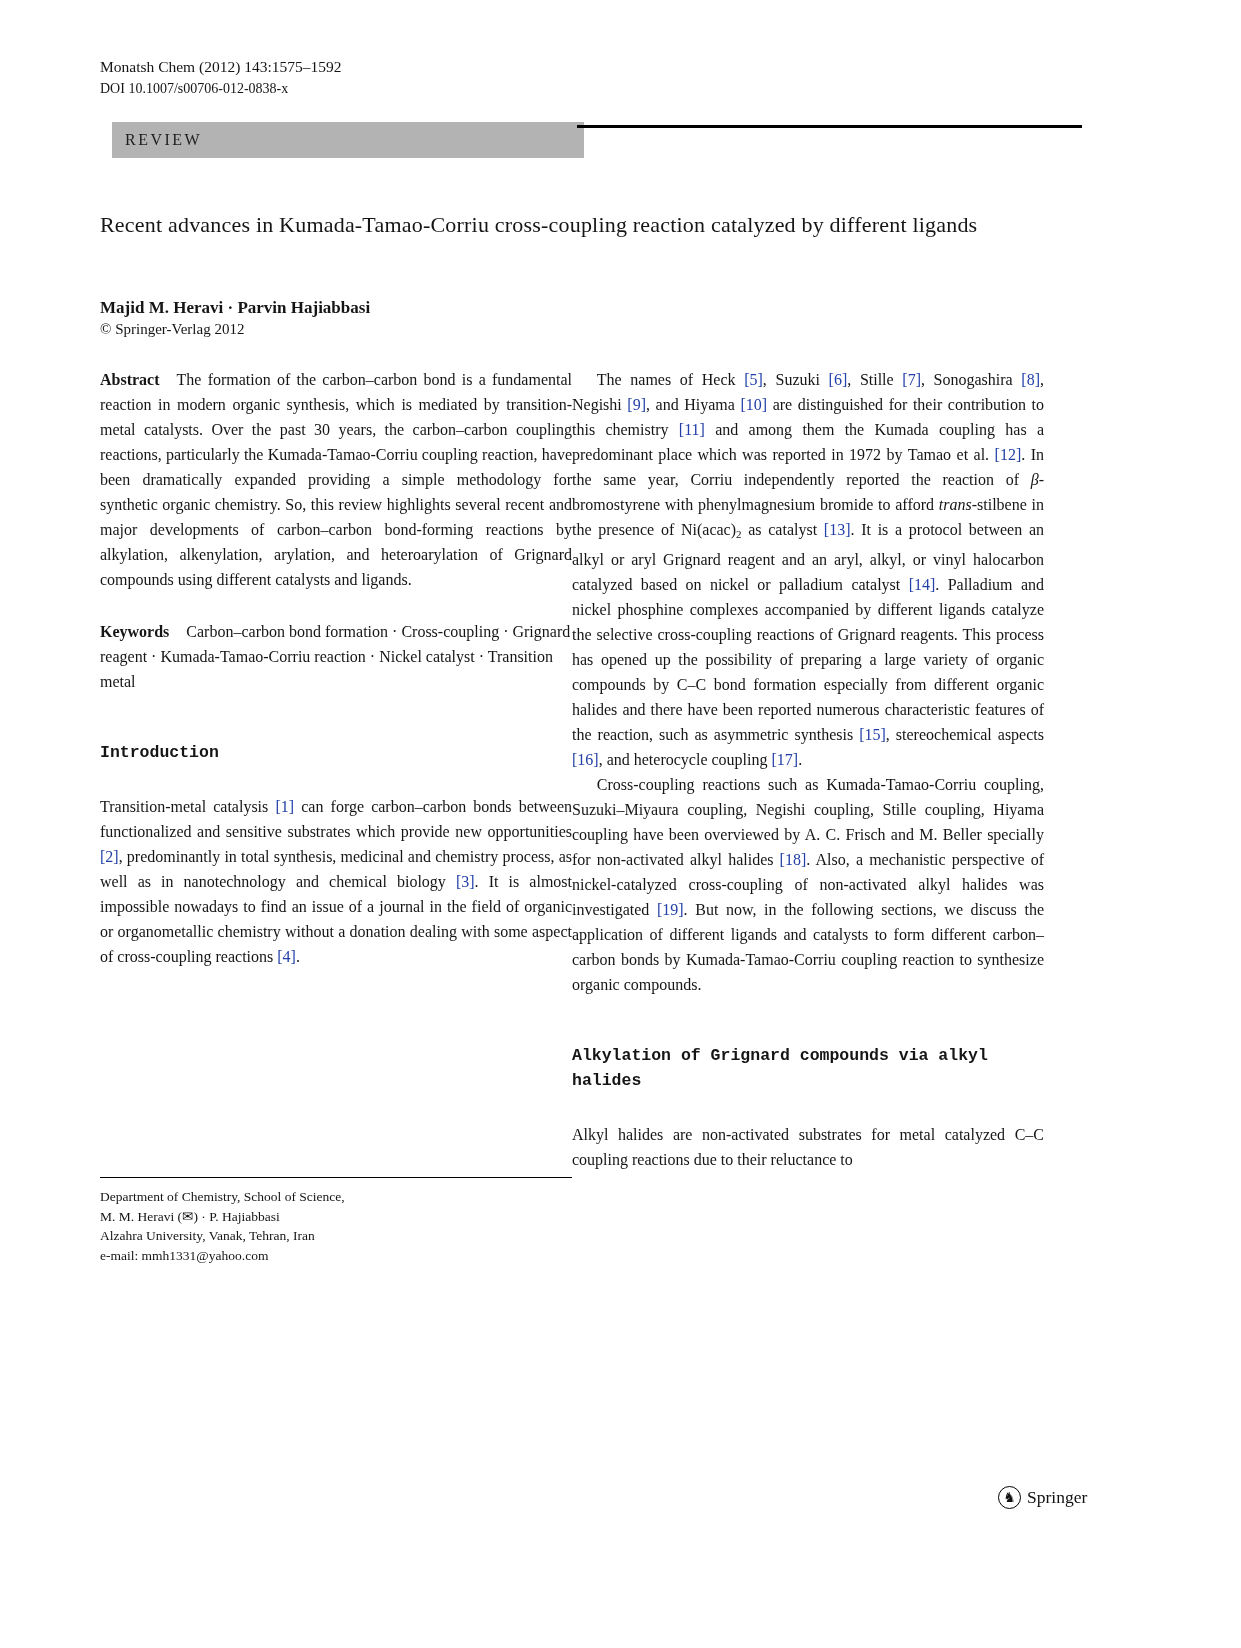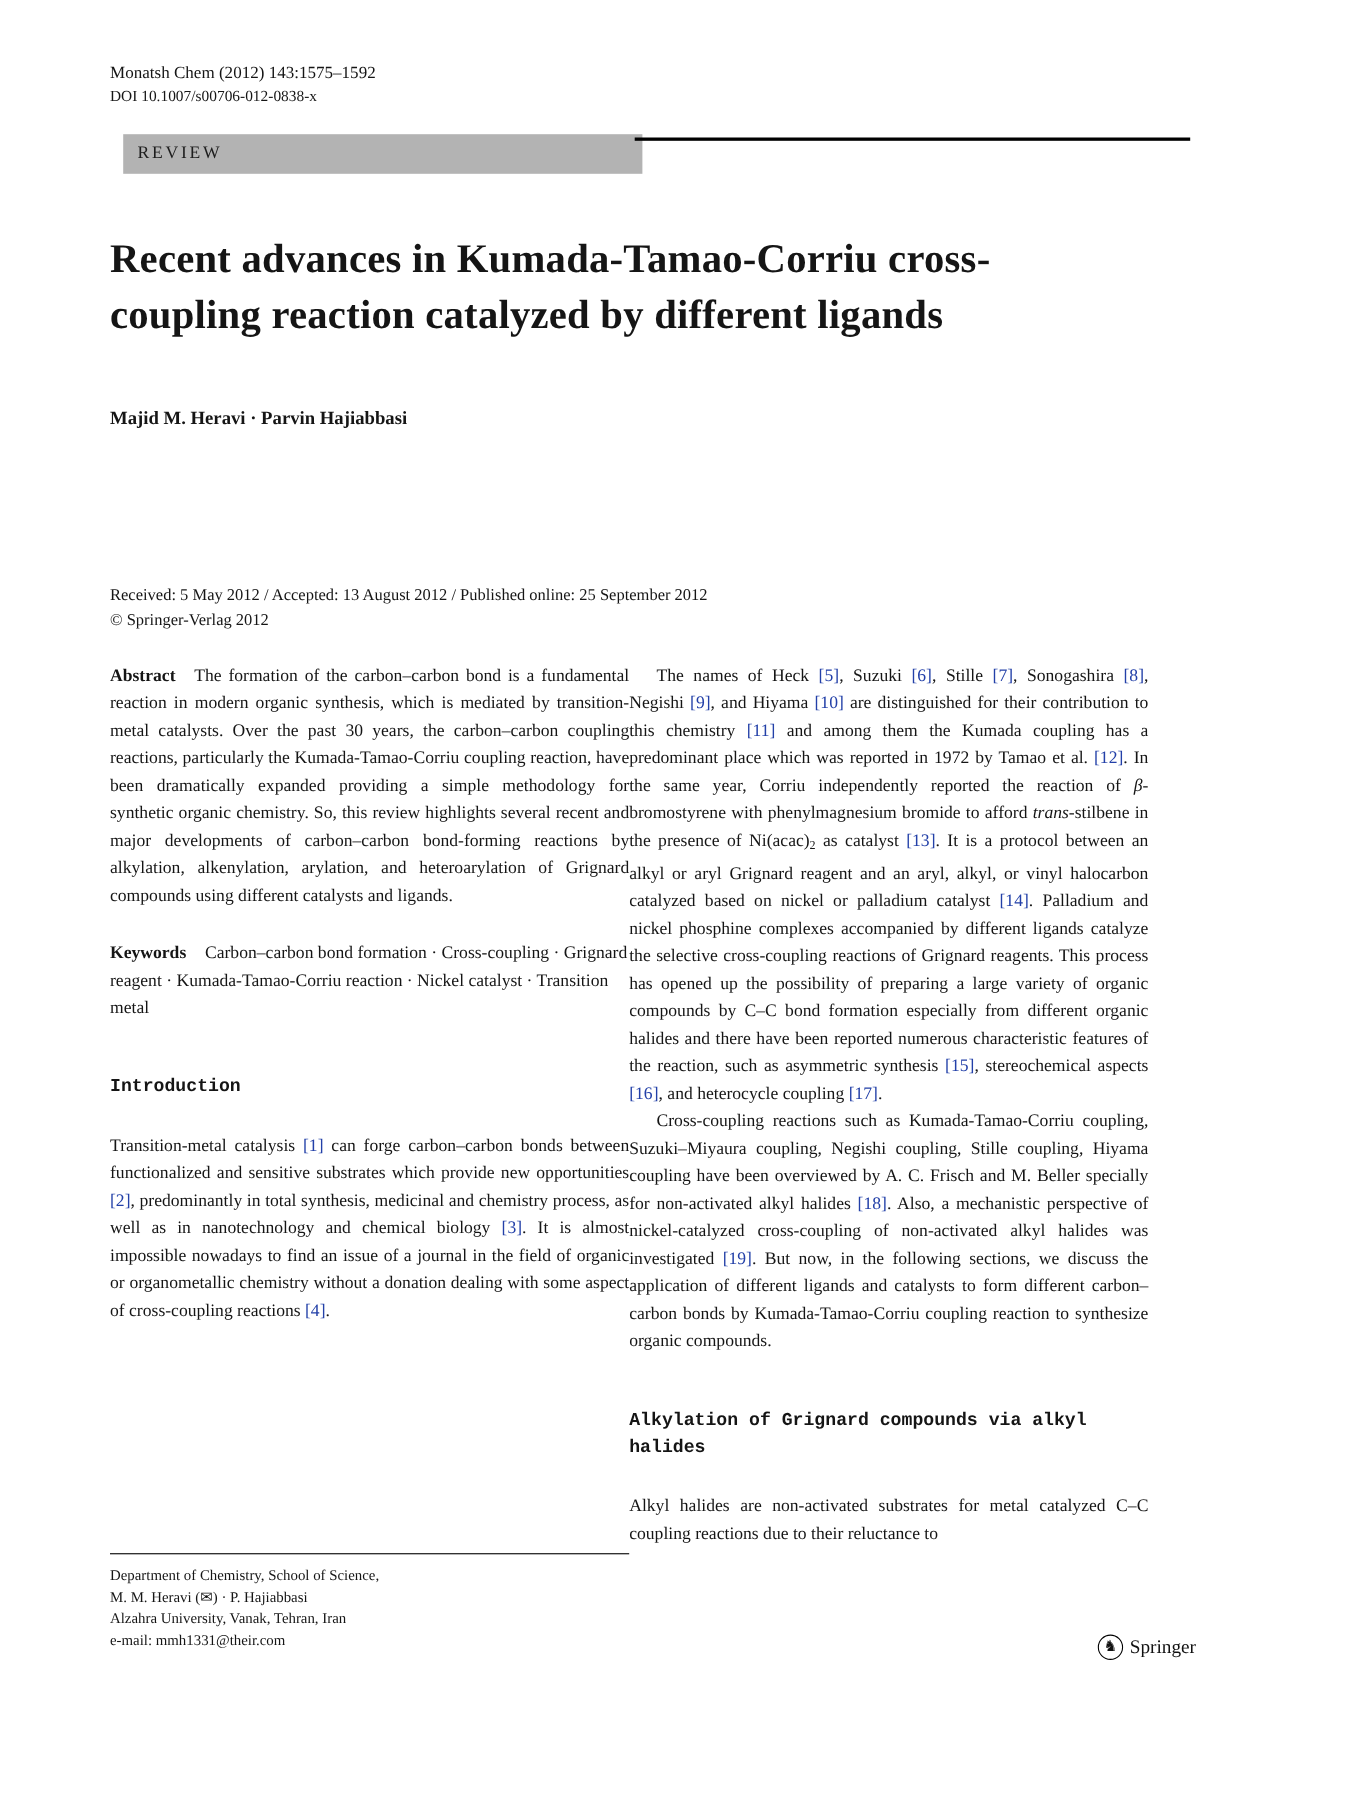--- a/index.html
+++ b/index.html
@@ -20,21 +20,21 @@
     background:var(--badge_bg,#b3b3b3);
     width:472px;height:36px;
     display:flex;align-items:center;
     padding-left:13px;box-sizing:border-box;
     font-size:16px;letter-spacing:2.5px;color:#1d1d1d;margin-left:12px;
   }
   .review-line{position:absolute;left:477px;top:3px;width:505px;height:3px;background:#000;}
 
   .title{
     margin:52px 0 0 0;
-    font-size:37px;font-weight:bold;line-height:1.38;
+    font-size:22px;font-weight:normal;line-height:1.38;
     width:880px;letter-spacing:0.2px;
   }
   .authors{margin-top:58px;font-size:17px;font-weight:bold;}
   .dates{margin-top:140px;font-size:15px;line-height:23px;}
   .copyright{font-size:15px;line-height:23px;}
 
   .cols{margin-top:26px;display:flex;}
   .col{width:472px;font-size:16px;line-height:25px;text-align:justify;}
   .col-left{min-height:898px;display:flex;flex-direction:column;}
 
@@ -77,39 +77,38 @@
 
     <div class="review-row">
       <div class="review-badge">REVIEW</div>
       <div class="review-line"></div>
     </div>
 
     <h1 class="title">Recent advances in Kumada-Tamao-Corriu cross-coupling reaction catalyzed by different ligands</h1>
 
     <div class="authors">Majid M. Heravi · Parvin Hajiabbasi</div>
 
-    <div class="dates">Received: 5 May 2012 / Accepted: 13 August 2012 / Published online: 25 September 2012</div>
     <div class="copyright">© Springer-Verlag 2012</div>
 
     <div class="cols">
 
       <div class="col col-left">
         <p class="para"><span class="lbl">Abstract</span><span>The formation of the carbon–carbon bond is a fundamental reaction in modern organic synthesis, which is mediated by transition-metal catalysts. Over the past 30 years, the carbon–carbon coupling reactions, particularly the Kumada-Tamao-Corriu coupling reaction, have been dramatically expanded providing a simple methodology for synthetic organic chemistry. So, this review highlights several recent and major developments of carbon–carbon bond-forming reactions by alkylation, alkenylation, arylation, and heteroarylation of Grignard compounds using different catalysts and ligands.</span></p>
 
         <p class="para kw"><span class="lbl">Keywords</span><span>Carbon–carbon bond formation · Cross-coupling · Grignard reagent · Kumada-Tamao-Corriu reaction · Nickel catalyst · Transition metal</span></p>
 
         <h2 class="h2">Introduction</h2>
 
         <p class="para"><span>Transition-metal catalysis </span><span class="cite">[1]</span><span> can forge carbon–carbon bonds between functionalized and sensitive substrates which provide new opportunities </span><span class="cite">[2]</span><span>, predominantly in total synthesis, medicinal and chemistry process, as well as in nanotechnology and chemical biology </span><span class="cite">[3]</span><span>. It is almost impossible nowadays to find an issue of a journal in the field of organic or organometallic chemistry without a donation dealing with some aspect of cross-coupling reactions </span><span class="cite">[4]</span><span>.</span></p>
 
         <div class="footnote">
           <div>Department of Chemistry, School of Science,</div>
           <div>M. M. Heravi (✉) · P. Hajiabbasi</div>
           <div>Alzahra University, Vanak, Tehran, Iran</div>
-          <div>e-mail: mmh1331@their.com</div>
+          <div>e-mail: mmh1331@yahoo.com</div>
         </div>
       </div>
 
       <div class="col">
         <p class="para indent"><span>The names of Heck </span><span class="cite">[5]</span><span>, Suzuki </span><span class="cite">[6]</span><span>, Stille </span><span class="cite">[7]</span><span>, Sonogashira </span><span class="cite">[8]</span><span>, Negishi </span><span class="cite">[9]</span><span>, and Hiyama </span><span class="cite">[10]</span><span> are distinguished for their contribution to this chemistry </span><span class="cite">[11]</span><span> and among them the Kumada coupling has a predominant place which was reported in 1972 by Tamao et al. </span><span class="cite">[12]</span><span>. In the same year, Corriu independently reported the reaction of </span><span class="it">β</span><span>-bromostyrene with phenylmagnesium bromide to afford </span><span class="it">trans</span><span>-stilbene in the presence of Ni(acac)</span><span class="sub">2</span><span> as catalyst </span><span class="cite">[13]</span><span>. It is a protocol between an alkyl or aryl Grignard reagent and an aryl, alkyl, or vinyl halocarbon catalyzed based on nickel or palladium catalyst </span><span class="cite">[14]</span><span>. Palladium and nickel phosphine complexes accompanied by different ligands catalyze the selective cross-coupling reactions of Grignard reagents. This process has opened up the possibility of preparing a large variety of organic compounds by C–C bond formation especially from different organic halides and there have been reported numerous characteristic features of the reaction, such as asymmetric synthesis </span><span class="cite">[15]</span><span>, stereochemical aspects </span><span class="cite">[16]</span><span>, and heterocycle coupling </span><span class="cite">[17]</span><span>.</span></p>
         <p class="para indent"><span>Cross-coupling reactions such as Kumada-Tamao-Corriu coupling, Suzuki–Miyaura coupling, Negishi coupling, Stille coupling, Hiyama coupling have been overviewed by A. C. Frisch and M. Beller specially for non-activated alkyl halides </span><span class="cite">[18]</span><span>. Also, a mechanistic perspective of nickel-catalyzed cross-coupling of non-activated alkyl halides was investigated </span><span class="cite">[19]</span><span>. But now, in the following sections, we discuss the application of different ligands and catalysts to form different carbon–carbon bonds by Kumada-Tamao-Corriu coupling reaction to synthesize organic compounds.</span></p>
         <h2 class="h2">Alkylation of Grignard compounds via alkyl halides</h2>
         <p class="para">Alkyl halides are non-activated substrates for metal catalyzed C–C coupling reactions due to their reluctance to</p>
       </div>
 

